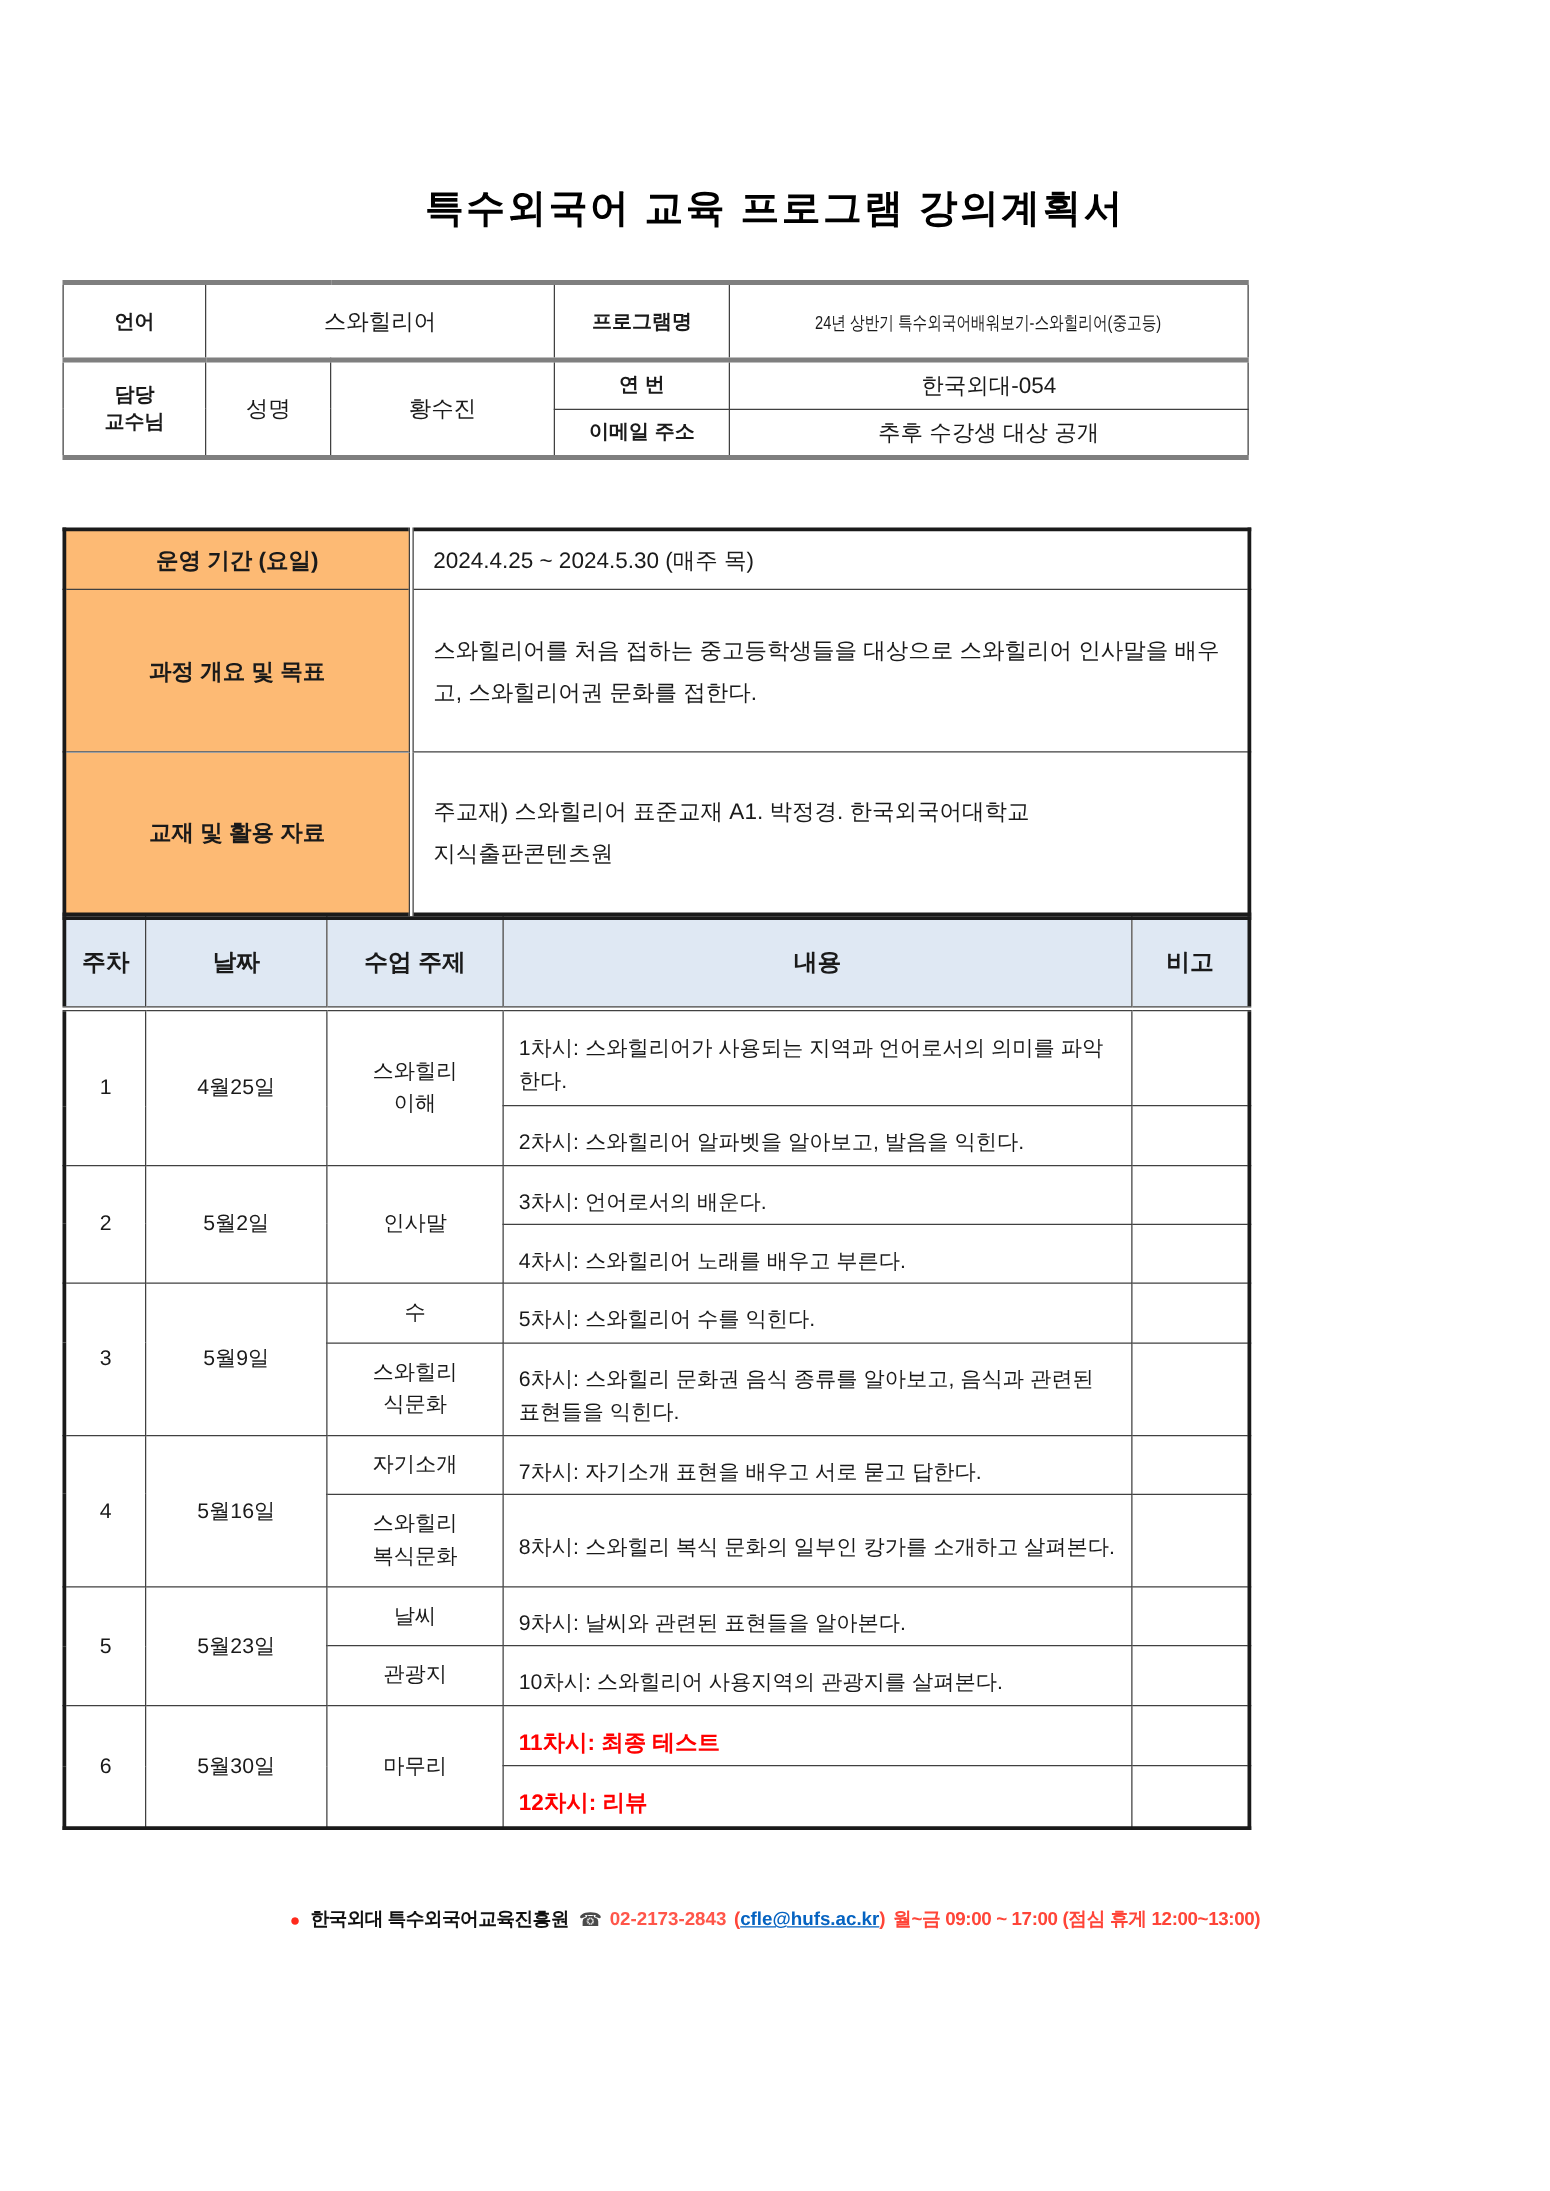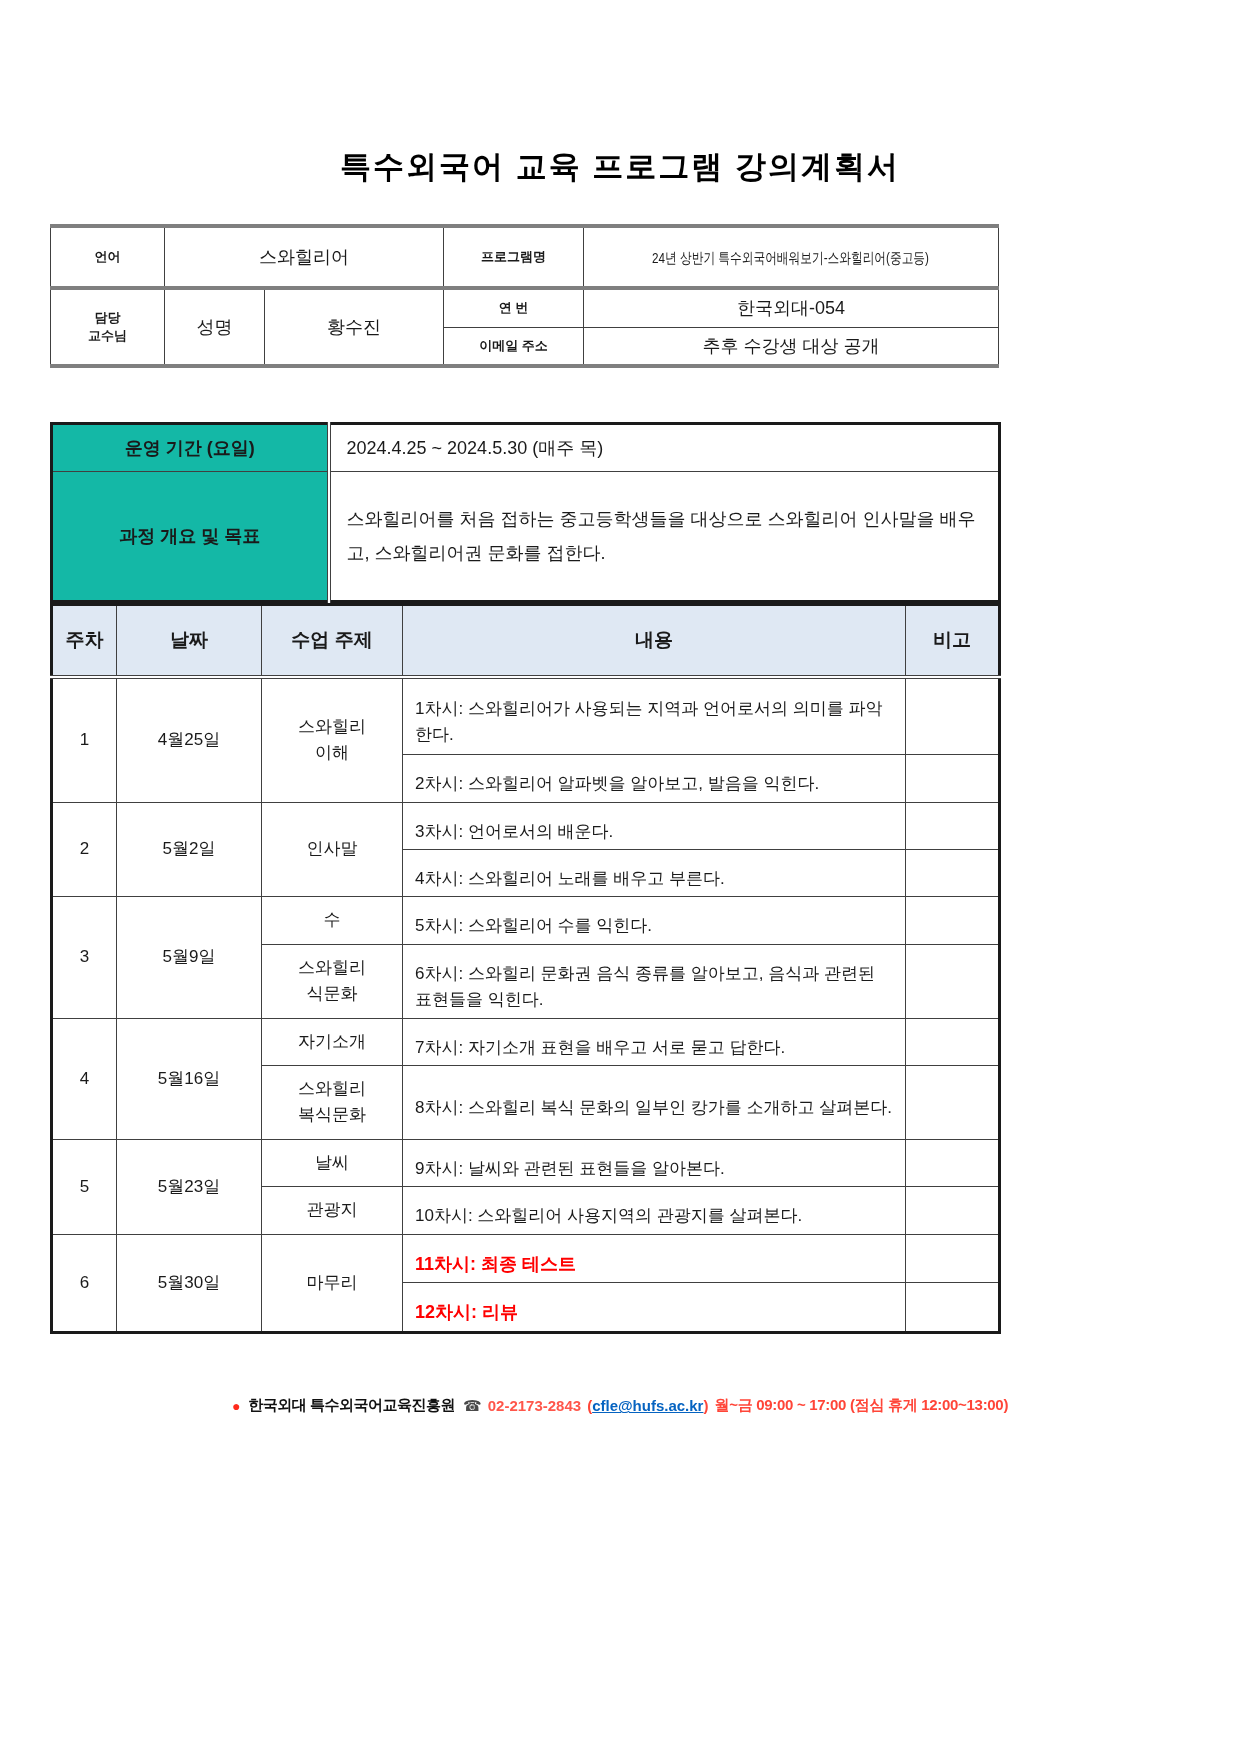--- a/index.html
+++ b/index.html
@@ -15,28 +15,28 @@
   }
   table{border-collapse:collapse;table-layout:fixed;width:948px;}
   td,th{overflow:hidden;box-sizing:border-box;}
   .preline{white-space:pre-line;}
 
   
   .t1{border-top:4px solid #7f7f7f;border-bottom:4px solid #7f7f7f;
       border-left:1px solid #404040;border-right:1px solid #404040;}
   .t1 td{border:1px solid #404040;font-size:18px;text-align:center;vertical-align:middle;}
   .t1 tr.r1 td{border-bottom:4px solid #7f7f7f;}
-  .t1 .lbl{font-weight:bold;font-size:13px;}
+  .t1 .lbl{font-weight:bold;font-size:16px;}
   .t1 .compressed{display:inline-block;transform:scaleX(0.78);transform-origin:center;
       white-space:nowrap;font-size:15px;}
 
   
   .t2{border:3px solid #1a1a1a;}
   .t2 td{border:1px solid #404040;font-size:18px;vertical-align:middle;}
-  .t2 .lbl{background:#14b8a6;font-weight:bold;text-align:center;}
+  .t2 .lbl{background:#fdba74;font-weight:bold;text-align:center;}
   .t2 .val{border-left:4px double #404040;text-align:left;padding:6px 14px 6px 16px;line-height:1.9;}
 
   
   .t3{border:3px solid #1a1a1a;}
   .t3 th{background:#dfe8f3;border:1px solid #404040;border-bottom:4px double #404040;
       font-size:19px;font-weight:bold;height:72px;vertical-align:middle;}
   .t3 td{border:1px solid #404040;font-size:17px;text-align:center;vertical-align:middle;line-height:1.55;}
   .t3 td.sess{text-align:left;padding:16px 10px 4px 12px;}
   .t3 .red{color:#ff0000;font-weight:bold;font-size:18px;}
 
@@ -96,20 +96,25 @@
         <col style="width:671px">
       </colgroup>
     <tbody>
         <tr style="height:45px;">
       <td class="lbl">운영 기간 (요일)</td>
       <td class="val">2024.4.25 ~ 2024.5.30 (매주 목)</td>
     </tr>
     <tr style="height:130px;">
       <td class="lbl">과정 개요 및 목표</td>
       <td class="val">스와힐리어를 처음 접하는 중고등학생들을 대상으로 스와힐리어 인사말을 배우고, 스와힐리어권 문화를 접한다.</td>
+    </tr>
+    <tr style="height:130px;">
+      <td class="lbl">교재 및 활용 자료</td>
+      <td class="val preline">주교재) 스와힐리어 표준교재 A1. 박정경. 한국외국어대학교
+지식출판콘텐츠원</td>
     </tr>
   </tbody>
     </table>
 
   <table class="t3" style="">
     <colgroup>
         <col style="width:65px">
         <col style="width:145px">
         <col style="width:141px">
         <col style="width:503px">

